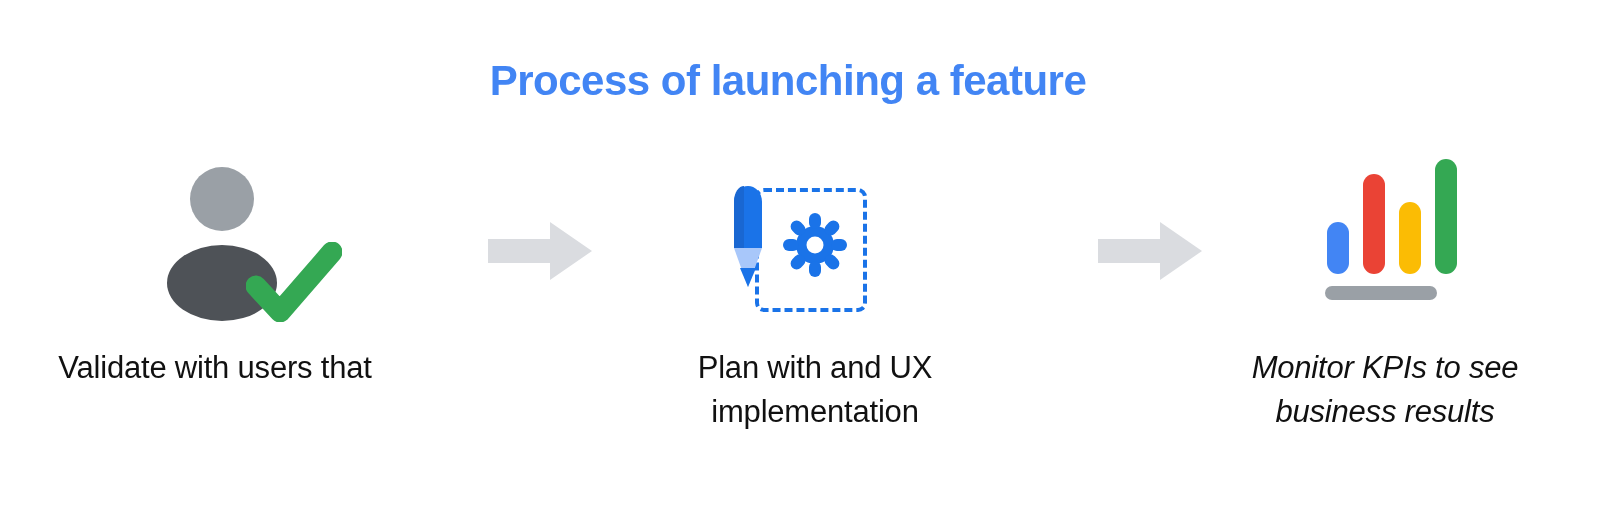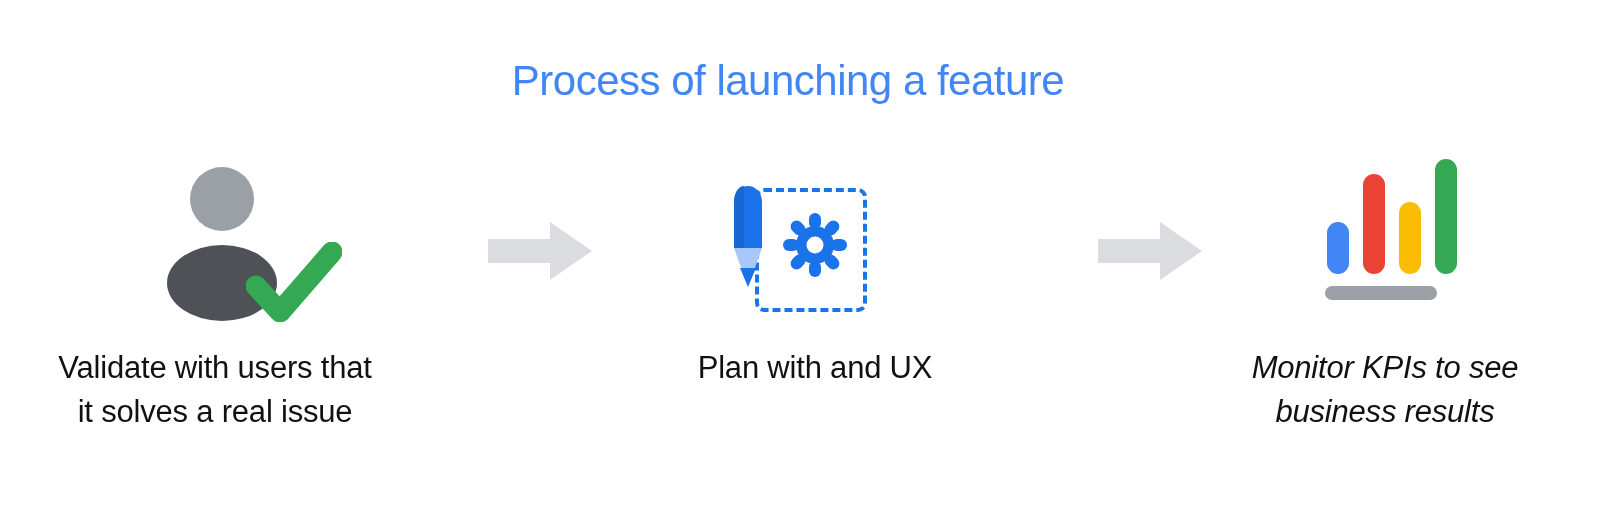--- a/index.html
+++ b/index.html
@@ -22,21 +22,21 @@
   }
 
   
   .title {
     position: absolute;
     left: 0;
     top: 56px;
     width: 1576px;
     text-align: center;
     font-size: 42px;
-    font-weight: normal;
+    font-weight: bold;
     letter-spacing: -0.5px;
     color: #4285F4;
     line-height: 1.2;
     white-space: nowrap;
   }
 
   
   .step {
     position: absolute;
     top: 150px;
@@ -164,21 +164,20 @@
       <div class="person-head"></div>
       <div class="person-body"></div>
 
       <svg class="check-mark" viewBox="0 0 96 80">
         <path d="M10 44 L34 70 L86 10" fill="none" stroke="#34A853" stroke-width="21" stroke-linecap="round" stroke-linejoin="round"></path>
       </svg>
 
     </div>
     <div class="caption">
       <span class="line">Validate with users that</span>
-      <span class="line">it solves a real issue</span>
     </div>
   </div>
 
   <svg class="arrow arrow-1" viewBox="0 0 104 58">
     <path d="M0 17 L62 17 L62 0 L104 29 L62 58 L62 41 L0 41 Z" fill="#DADCE0"></path>
   </svg>
 
   <div class="step step-2">
     <div class="icon-area">
 
@@ -202,20 +201,21 @@
           <rect x="26" y="48" width="12" height="16" rx="6" transform="rotate(45 32 32)"></rect>
           <rect x="0" y="26" width="16" height="12" rx="6" transform="rotate(45 32 32)"></rect>
           <rect x="48" y="26" width="16" height="12" rx="6" transform="rotate(45 32 32)"></rect>
         </g>
         <circle cx="32" cy="32" r="8.5" fill="#ffffff"></circle>
       </svg>
 
     </div>
     <div class="caption">
       <span class="line">Plan with and UX</span>
+      <span class="line">implementation</span>
     </div>
   </div>
 
   <svg class="arrow arrow-2" viewBox="0 0 104 58">
     <path d="M0 17 L62 17 L62 0 L104 29 L62 58 L62 41 L0 41 Z" fill="#DADCE0"></path>
   </svg>
 
   <div class="step step-3">
     <div class="icon-area">
 

